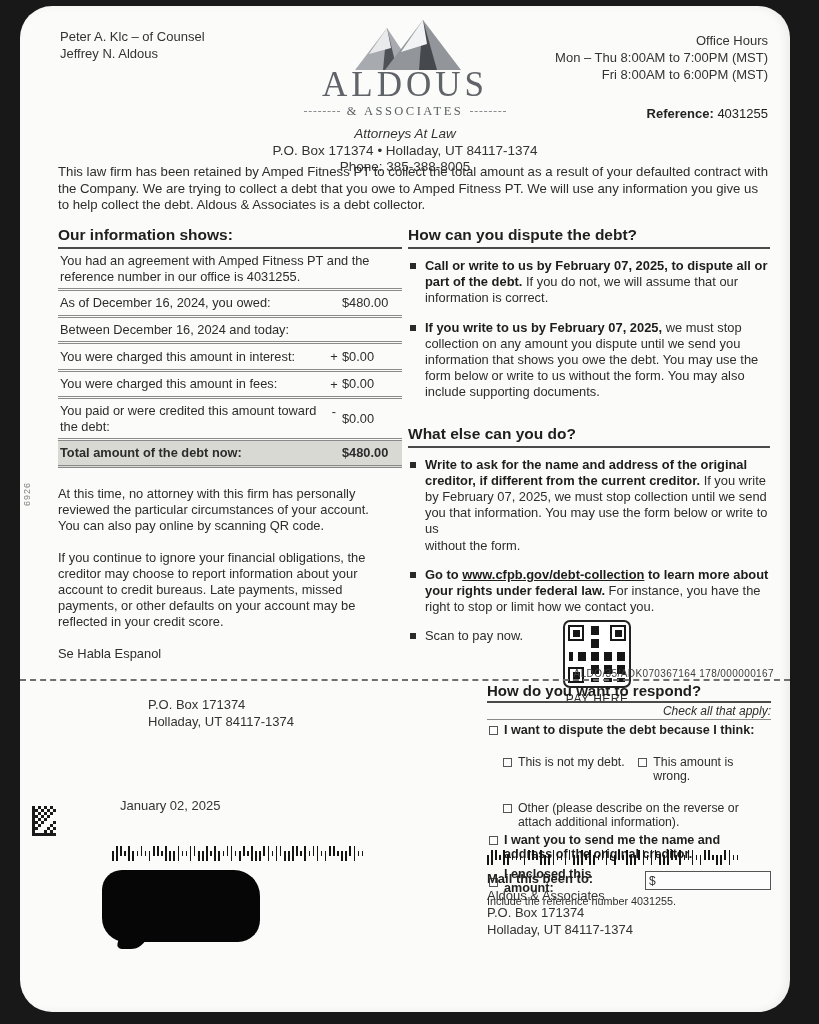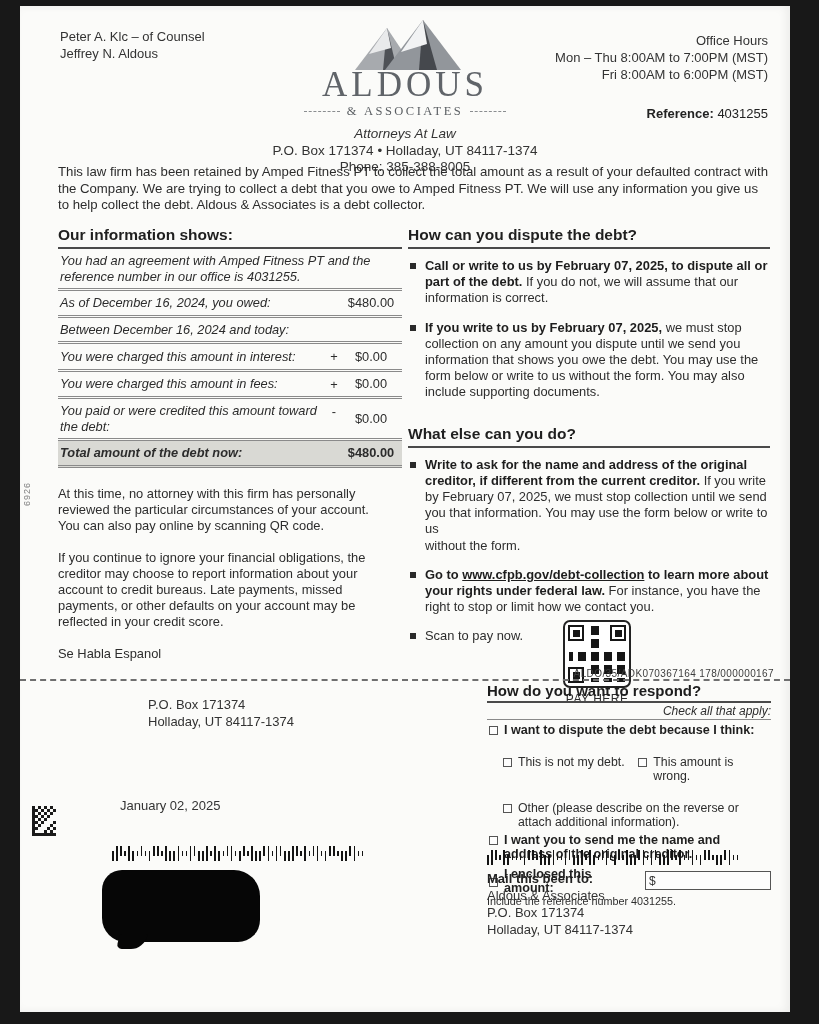--- a/index.html
+++ b/index.html
@@ -1,19 +1,19 @@
 <!DOCTYPE html>
 <html><head>
 <meta charset="utf-8">
 <style>
   html,body{margin:0;padding:0;background:#181818;}
   .stage{position:relative;width:819px;height:1024px;background:#181818;overflow:hidden;
          font-family:"Liberation Sans",sans-serif;}
   .page{position:absolute;left:20px;top:6px;width:770px;height:1006px;background:#fbfbf9;
-        color:#2c2c2c;box-shadow:inset -4px 0 8px rgba(0,0,0,0.06);}
+        color:#2c2c2c;box-shadow:inset -4px 0 8px rgba(0,0,0,0.06);border-radius:32px;}
   .abs{position:absolute;}
 
   
   .attorneys{left:40px;top:22px;font-size:13px;line-height:17px;color:#333;}
   .hours{right:22px;top:26px;text-align:right;font-size:13px;line-height:17px;color:#333;}
   .refline{right:22px;top:100px;text-align:right;font-size:13px;color:#222;}
   .refline b{font-weight:bold;}
   .logo{left:230px;top:12px;width:310px;text-align:center;color:#5e6267;}
   .logo svg{display:block;margin:0 auto;}
   .logo-name{font-family:"Liberation Serif",serif;font-size:35px;letter-spacing:4px;
@@ -29,23 +29,23 @@
              transform-origin:left top;letter-spacing:1px;}
 
   .intro{left:38px;top:158px;width:714px;font-size:13.2px;line-height:16.5px;color:#2d2d2d;}
 
   
   .leftcol{left:38px;top:220px;width:344px;}
   .sec-title{font-size:15.5px;font-weight:bold;color:#1f1f1f;padding-bottom:3px;
              border-bottom:2px solid #4a4a4a;}
   .irow{display:flex;align-items:center;padding:4px 2px 4px 2px;border-bottom:3px double #8a8a8a;
         font-size:12.8px;line-height:15.5px;}
-  .ilabel{flex:1;font-style:italic;}
+  .ilabel{flex:1;}
   .iop{width:16px;text-align:center;align-self:flex-start;padding-top:1px;}
-  .ival{width:58px;text-align:center;}
+  .ival{width:58px;text-align:left;}
   .irow.total{background:#d9d9d4;font-weight:bold;}
   .notes{margin-top:18px;font-size:12.9px;line-height:16px;color:#2d2d2d;width:330px;}
   .notes p{margin:0 0 16px 0;}
 
   
   .rightcol{left:388px;top:220px;width:362px;}
   .bullets{margin-top:9px;}
   .bullet{display:flex;margin-bottom:13px;}
   .sq{flex:0 0 6px;height:6px;background:#2a2a2a;margin:5px 9px 0 2px;}
   .btext{margin:0;font-size:12.9px;line-height:16.2px;color:#2d2d2d;}

